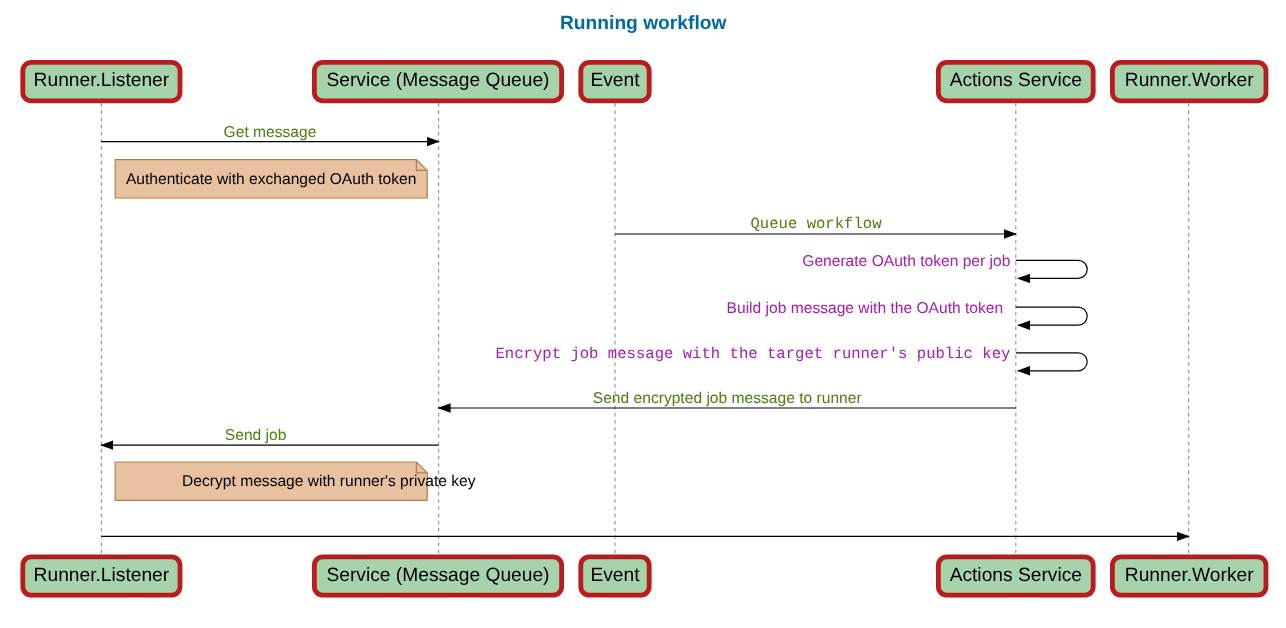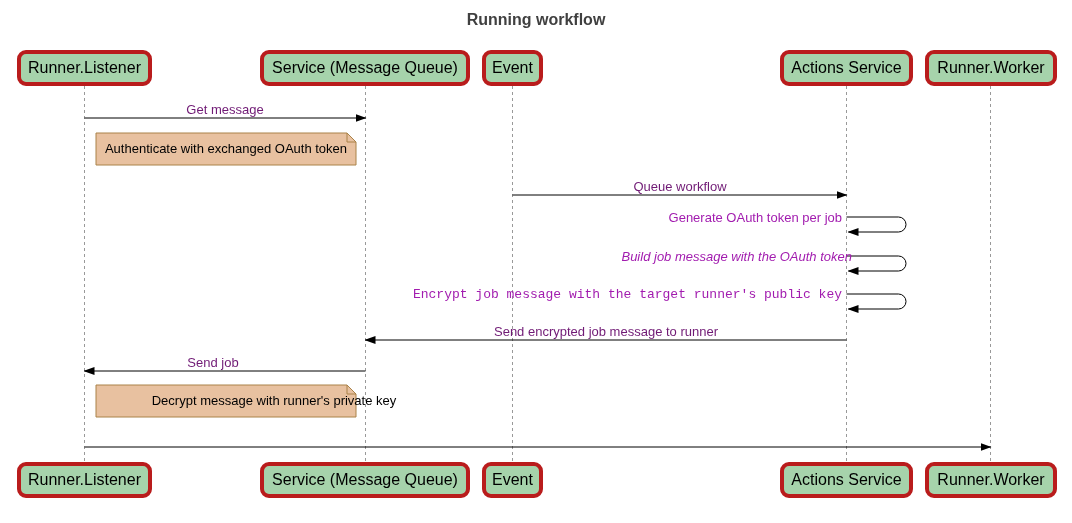--- a/index.html
+++ b/index.html
@@ -2,31 +2,31 @@
 <html><head>
 <meta charset="utf-8">
 <style>
   html,body{margin:0;padding:0;background:#ffffff;}
   .canvas{
     position:relative;width:1072px;height:523px;background:#ffffff;overflow:hidden;
     font-family:"Liberation Sans", sans-serif;color:#000;
   }
   .title{
     position:absolute;top:11px;left:0;width:1072px;text-align:center;
-    font-size:16px;font-weight:bold;color:#404040;
+    font-size:16px;font-weight:bold;color:#0369a1;
   }
   svg.layer{position:absolute;top:0;left:0;}
   .actor{
     position:absolute;height:36px;box-sizing:border-box;
     background:#a6d3ab;border:4px solid #b91c1c;border-radius:9px;
     display:flex;align-items:center;justify-content:center;
     font-size:16px;color:#000;white-space:nowrap;
   }
   .msg{
-    position:absolute;font-size:13px;line-height:15px;white-space:nowrap;color:#701a75;
+    position:absolute;font-size:13px;line-height:15px;white-space:nowrap;color:#4d7c0f;
     transform:translateX(-50%);
   }
   .msg-self{
     position:absolute;font-size:13px;line-height:15px;white-space:nowrap;color:#a21caf;
     text-align:right;
   }
   .note-label{
     position:absolute;width:260px;height:48px;line-height:32px;text-align:center;
     font-size:13px;color:#000;white-space:nowrap;
   }
@@ -98,23 +98,23 @@
       <span>Event</span>
     </div>
   <div class="actor" style="left:780px; top:462px; width:133px;">
       <span>Actions Service</span>
     </div>
   <div class="actor" style="left:925px; top:462px; width:132px;">
       <span>Runner.Worker</span>
     </div>
 
   <div class="msg" style="left:225px; top:102px;">Get message</div>
-  <div class="msg" style="left:680px; top:179px;">Queue workflow</div>
+  <div class="msg" style="left:680px; top:179px;font-family:Liberation Mono, monospace;">Queue workflow</div>
   <div class="msg-self" style="right:230px; top:210px;">Generate OAuth token per job</div>
-  <div class="msg-self" style="right:220px; top:249px;font-style:italic;">Build job message with the OAuth token</div>
+  <div class="msg-self" style="right:236px; top:249px;">Build job message with the OAuth token</div>
   <div class="msg-self" style="right:230px; top:287px;font-family:Liberation Mono, monospace;">Encrypt job message with the target runner's public key</div>
   <div class="msg" style="left:606px; top:324px;">Send encrypted job message to runner</div>
   <div class="msg" style="left:213px; top:355px;">Send job</div>
 
   <div class="note-label" style="left:96px; top:133px;">Authenticate with exchanged OAuth token</div>
   <div class="note-label" style="left:96px; top:385px;margin-left:48px;">Decrypt message with runner's private key</div>
 
 </div>
 
 </body></html>

